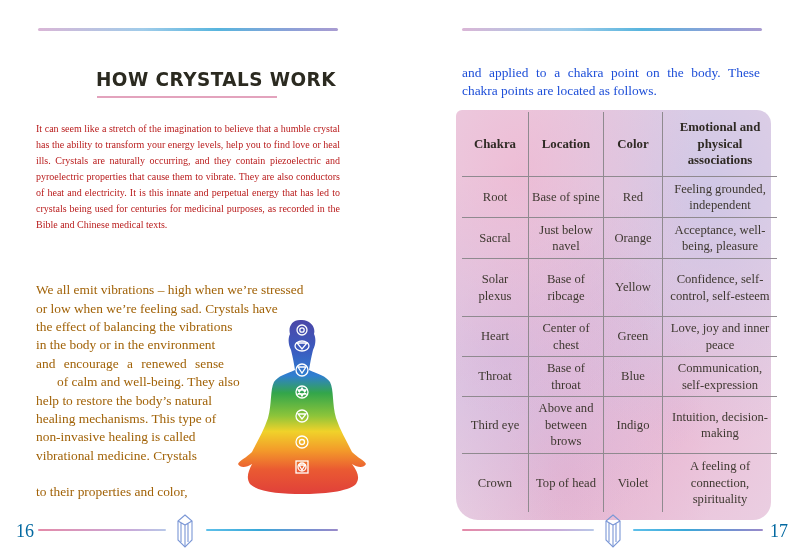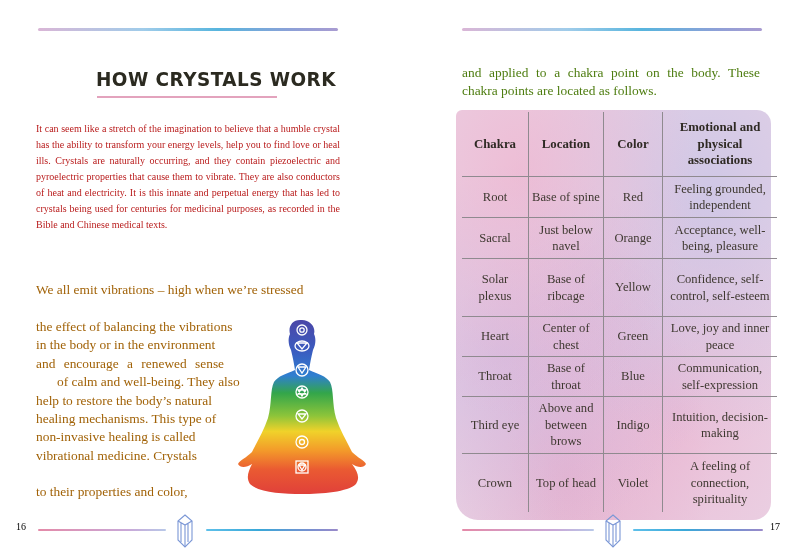--- a/index.html
+++ b/index.html
@@ -11,23 +11,23 @@
     background:linear-gradient(90deg,#d3a9cf 0%,#8fc3e6 35%,#3aa8d8 60%,#7a8fd0 85%,#9a8ac9 100%); opacity:.85; }
   .left .top-rule { left:38px; width:300px; }
   .right .top-rule { left:62px; width:300px; }
   .title { position:absolute; left:96px; top:67px; font-family:"DejaVu Sans", sans-serif; font-weight:bold; font-size:20px; letter-spacing:0.5px; color:#2b2a20; transform:scaleX(0.92); transform-origin:left; }
   .title-underline { position:absolute; left:97px; top:96px; width:180px; height:1.5px; background:#e3a3bd; }
   .body-text { position:absolute; left:36px; font-size:10px; line-height:16px; color:#b91c1c; text-align:justify; }
   .para1 { top:121px; width:304px; }
   .para2-line { position:absolute; left:36px; font-size:13.4px; line-height:18.4px; white-space:nowrap; color:#a16207; }
   .figure { position:absolute; left:238px; top:318px; width:128px; height:180px; }
   .footer-rule { position:absolute; top:529px; height:2px; border-radius:2px; }
-  .page-num { position:absolute; top:521px; font-size:10px; color:#000000; }
+  .page-num { position:absolute; top:521px; font-size:18px; color:#0369a1; }
   .crystal { position:absolute; top:514px; width:18px; height:34px; }
-  .right-intro { position:absolute; left:62px; top:64px; width:298px; font-size:13.4px; line-height:18.4px; color:#4d7c0f; text-align:justify; }
+  .right-intro { position:absolute; left:62px; top:64px; width:298px; font-size:13.4px; line-height:18.4px; color:#1d4ed8; text-align:justify; }
   .table-wash { position:absolute; left:56px; top:110px; width:315px; height:410px;
     background:
       radial-gradient(ellipse at 20% 15%, rgba(240,170,200,.55), transparent 50%),
       radial-gradient(ellipse at 80% 20%, rgba(190,190,230,.6), transparent 55%),
       radial-gradient(ellipse at 15% 60%, rgba(200,180,225,.55), transparent 55%),
       radial-gradient(ellipse at 70% 75%, rgba(235,175,205,.6), transparent 55%),
       radial-gradient(ellipse at 35% 90%, rgba(225,160,195,.6), transparent 50%),
       #ead5e6;
     border-radius:6px 14px 18px 22px; }
   table.chakra { position:absolute; left:62px; top:112px; border-collapse:collapse; font-size:12.6px; color:#3e3830; }
@@ -41,20 +41,21 @@
 <body>
 
 <div class="page left">
   <div class="top-rule"></div>
   <div class="title">HOW CRYSTALS WORK</div>
   <div class="title-underline"></div>
 
   <div class="body-text para1">It can seem like a stretch of the imagination to believe that a humble crystal has the ability to transform your energy levels, help you to find love or heal ills. Crystals are naturally occurring, and they contain piezoelectric and pyroelectric properties that cause them to vibrate. They are also conductors of heat and electricity. It is this innate and perpetual energy that has led to crystals being used for centuries for medicinal purposes, as recorded in the Bible and Chinese medical texts.</div>
 
   <div class="para2-line" style="top:281px;">   We all emit vibrations – high when we’re stressed</div>
+  <div class="para2-line" style="top:300px;">or low when we’re feeling sad. Crystals have</div>
   <div class="para2-line" style="top:318px;">the effect of balancing the vibrations</div>
   <div class="para2-line" style="top:336px;">in the body or in the environment</div>
   <div class="para2-line" style="top:355px; word-spacing:5px;">and encourage a renewed sense</div>
   <div class="para2-line" style="top:373px;margin-left:21px;">of calm and well-being. They also</div>
   <div class="para2-line" style="top:392px;">help to restore the body’s natural</div>
   <div class="para2-line" style="top:410px;">healing mechanisms. This type of</div>
   <div class="para2-line" style="top:428px;">non-invasive healing is called</div>
   <div class="para2-line" style="top:447px;">vibrational medicine. Crystals</div>
   <div class="para2-line" style="top:483px;">to their properties and color,</div>
 

